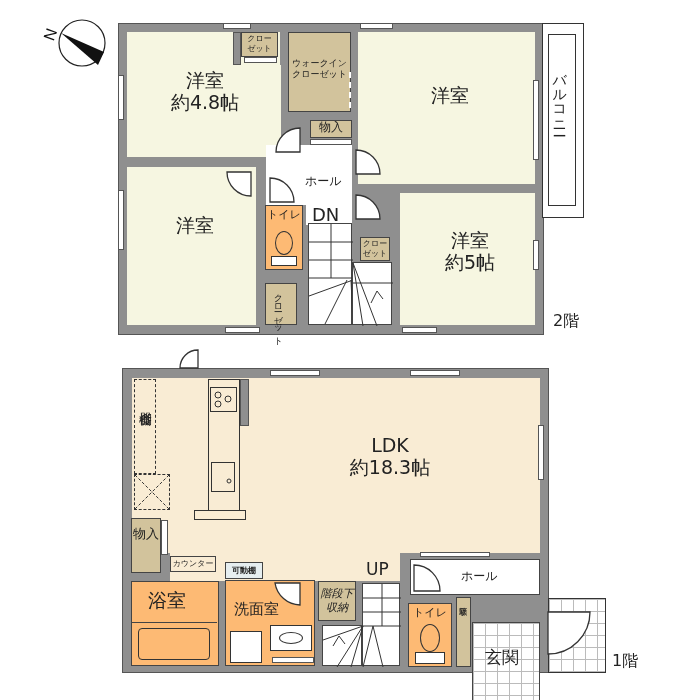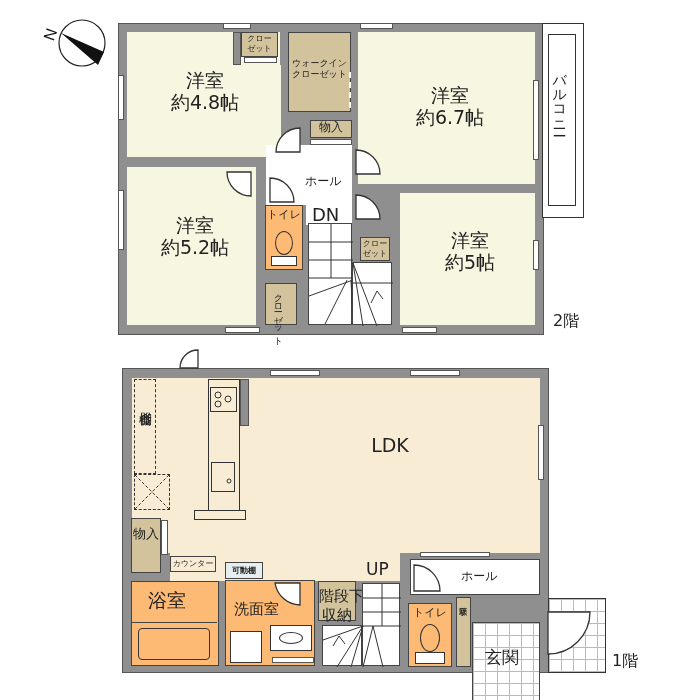--- a/index.html
+++ b/index.html
@@ -52,21 +52,20 @@
 </div>
 
 <div class="abs closet" style="left:288px;top:32px;width:63px;height:80px;">
   <div class="lbl xs" style="left:0;right:0;top:25px;font-size:9px;"><span>ウォークイン</span><br><span>クローゼット</span></div>
 </div>
 <div class="abs" style="left:349px;top:72px;width:6px;height:36px;border-left:2px dashed #fff;"></div>
 
 <div class="abs room-cream" style="left:358px;top:32px;width:177px;height:152px;"></div>
 <div class="lbl big" style="left:400px;top:85px;width:100px;">
   <div>洋室</div>
-    <div>約6.7帖</div>
 </div>
 
 <div class="abs closet" style="left:310px;top:120px;width:42px;height:18px;">
   <div class="lbl mid" style="left:0;right:0;top:0;font-size:12px;">物入</div>
 </div>
 <div class="abs win" style="left:310px;top:139px;width:42px;height:6px;"></div>
 
 <div class="abs room-white" style="left:266px;top:145px;width:86px;height:60px;"></div>
 <div class="abs room-white" style="left:306px;top:205px;width:46px;height:20px;"></div>
 <div class="lbl mid" style="left:305px;top:175px;font-size:12px;">ホール</div>
@@ -102,21 +101,20 @@
   </svg>
 </div>
 
 <div class="abs closet" style="left:360px;top:237px;width:30px;height:24px;">
   <div class="lbl xs" style="left:0;right:0;top:1px;"><span>クロー</span><br><span>ゼット</span></div>
 </div>
 
 <div class="abs room-cream" style="left:127px;top:167px;width:129px;height:158px;"></div>
 <div class="lbl big" style="left:140px;top:215px;width:110px;">
   <div>洋室</div>
-    <div>約5.2帖</div>
 </div>
 
 <div class="abs room-cream" style="left:400px;top:193px;width:135px;height:132px;"></div>
 <div class="lbl big" style="left:420px;top:230px;width:100px;">
   <div>洋室</div>
     <div>約5帖</div>
 </div>
 
 <svg width="700" height="700" style="left:0;top:0;pointer-events:none;">
   <path d="M300,128 A24,24 0 0 0 276,152 L300,152 Z" fill="#fff" stroke="#333" stroke-width="1.3"></path>
@@ -136,20 +134,21 @@
 <div class="abs win" style="left:402px;top:327px;width:35px;height:6px;"></div>
 
 <div class="lbl" style="left:553px;top:312px;font-size:16px;">2階</div>
 
 <div class="abs wall" style="left:122px;top:368px;width:427px;height:305px;"></div>
 
 <div class="abs room-ldk" style="left:132px;top:378px;width:408px;height:175px;"></div>
 <div class="abs room-ldk" style="left:170px;top:553px;width:230px;height:28px;"></div>
 <div class="lbl big" style="left:330px;top:435px;width:120px;">
   <div>LDK</div>
+    <div>約18.3帖</div>
 </div>
 
 <div class="abs" style="left:134px;top:379px;width:22px;height:95px;border:1.5px dashed #333;">
   <div class="lbl vert" style="left:2px;top:22px;font-size:13px;">食器棚</div>
 </div>
 <div class="abs" style="left:134px;top:474px;width:36px;height:36px;border:1.5px dashed #333;">
   <svg width="34" height="34">
       <line x1="0" y1="0" x2="34" y2="34" stroke="#333" stroke-dasharray="3,2"></line>
       <line x1="34" y1="0" x2="0" y2="34" stroke="#333" stroke-dasharray="3,2"></line>
     </svg>
@@ -192,21 +191,21 @@
   <div class="abs" style="left:4px;top:50px;width:32px;height:32px;border:1.5px solid #333;background:#fff;"></div>
   <div class="abs" style="left:44px;top:44px;width:42px;height:26px;border:1.5px solid #333;background:#fff;">
     <div class="abs" style="left:8px;top:6px;width:24px;height:12px;border:1.5px solid #333;border-radius:50%;"></div>
   </div>
 </div>
 <div class="abs" style="left:225px;top:562px;width:38px;height:17px;border:1.5px solid #444;background:#e6eef0;font-weight:bold;">
   <div class="lbl xs" style="left:0;right:0;top:3px;">可動棚</div>
 </div>
 
 <div class="abs closet" style="left:318px;top:581px;width:38px;height:40px;">
-  <div class="lbl xs" style="left:0;right:0;top:5px;font-size:15px;"><span>階段下</span><br><span>収納</span></div>
+  <div class="lbl xs" style="left:0;right:0;top:5px;font-size:11px;font-style:italic;"><span>階段下</span><br><span>収納</span></div>
 </div>
 
 <div class="lbl" style="left:366px;top:560px;font-size:17px;">UP</div>
 <div class="abs stair" style="left:362px;top:583px;width:38px;height:83px;">
   <svg width="38" height="83">
     <line x1="0" y1="14" x2="38" y2="14" stroke="#333"></line>
       <line x1="0" y1="28" x2="38" y2="28" stroke="#333"></line>
     <line x1="0" y1="42" x2="38" y2="42" stroke="#333"></line>
       <line x1="19" y1="0" x2="19" y2="42" stroke="#333"></line>
     <line x1="10" y1="42" x2="0" y2="83" stroke="#333"></line>

